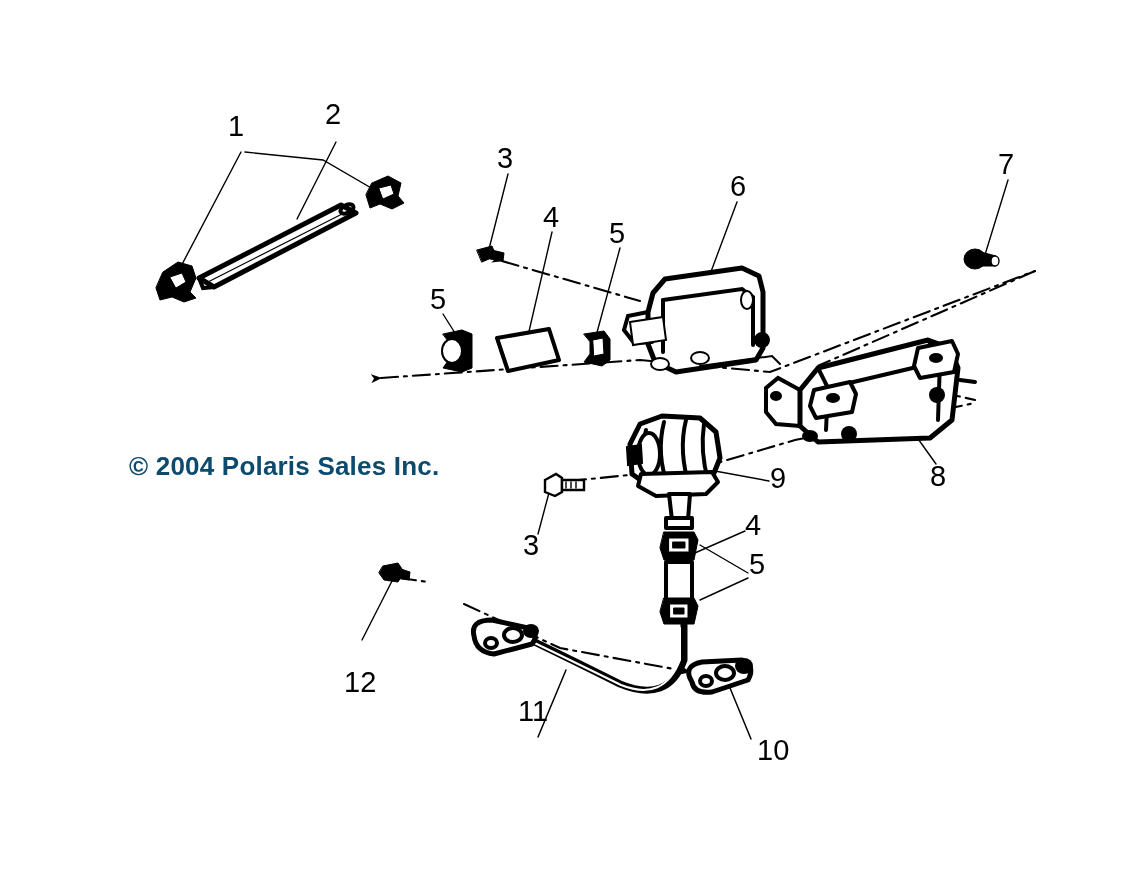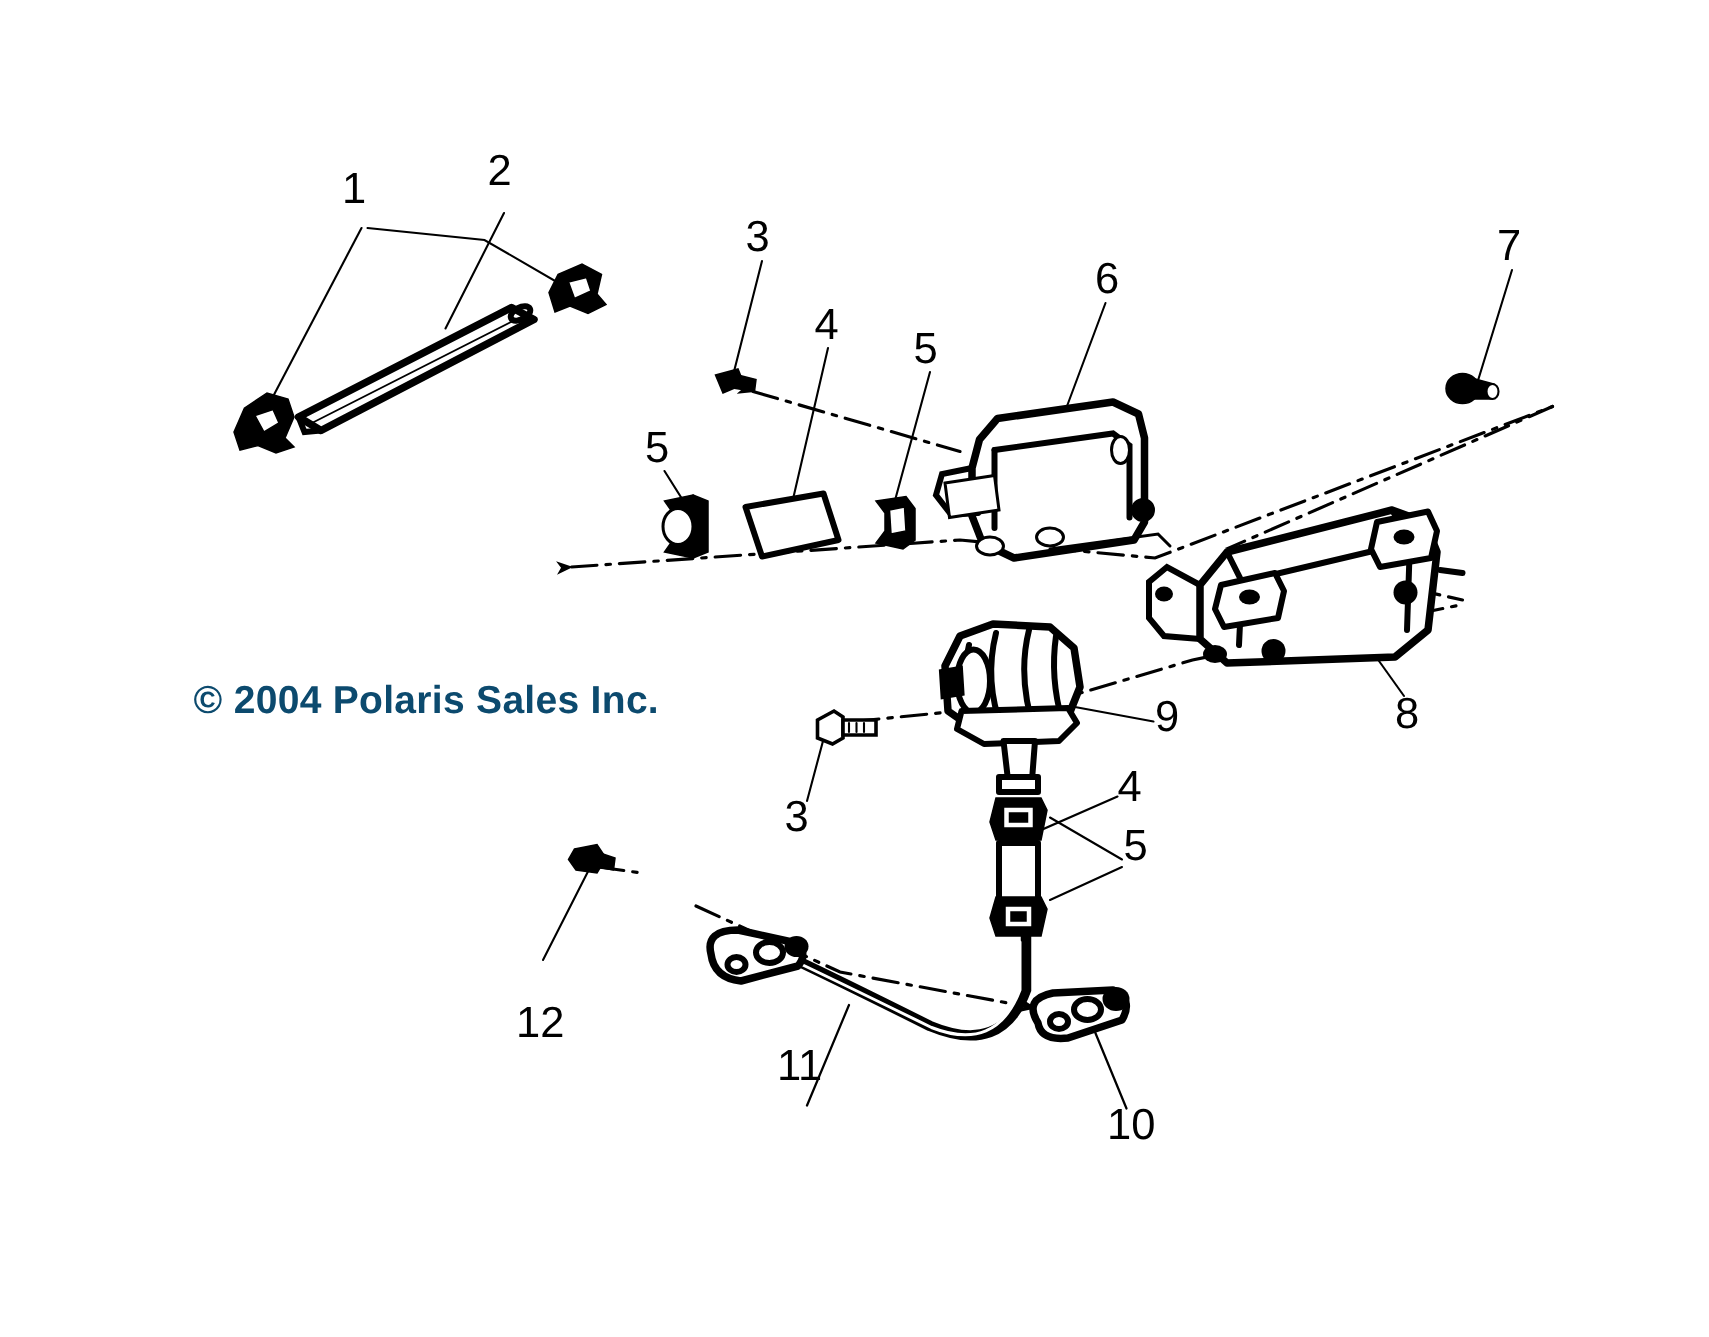--- a/index.html
+++ b/index.html
@@ -297,17 +297,17 @@
   <div class="callout" style="left:609px; top:219px;">5</div>
   <div class="callout" style="left:730px; top:172px;">6</div>
   <div class="callout" style="left:998px; top:150px;">7</div>
   <div class="callout" style="left:930px; top:462px;">8</div>
   <div class="callout" style="left:770px; top:464px;">9</div>
   <div class="callout" style="left:523px; top:531px;">3</div>
   <div class="callout" style="left:745px; top:511px;">4</div>
   <div class="callout" style="left:749px; top:550px;">5</div>
   <div class="callout" style="left:344px; top:637px;margin-top:31px;">12</div>
   <div class="callout" style="left:518px; top:697px;">11</div>
-  <div class="callout" style="left:738px; top:736px;">10</div>
+  <div class="callout" style="left:757px; top:736px;">10</div>
 
   <div id="copyright">© 2004 Polaris Sales Inc.</div>
 
 </div>
 
 </body></html>

